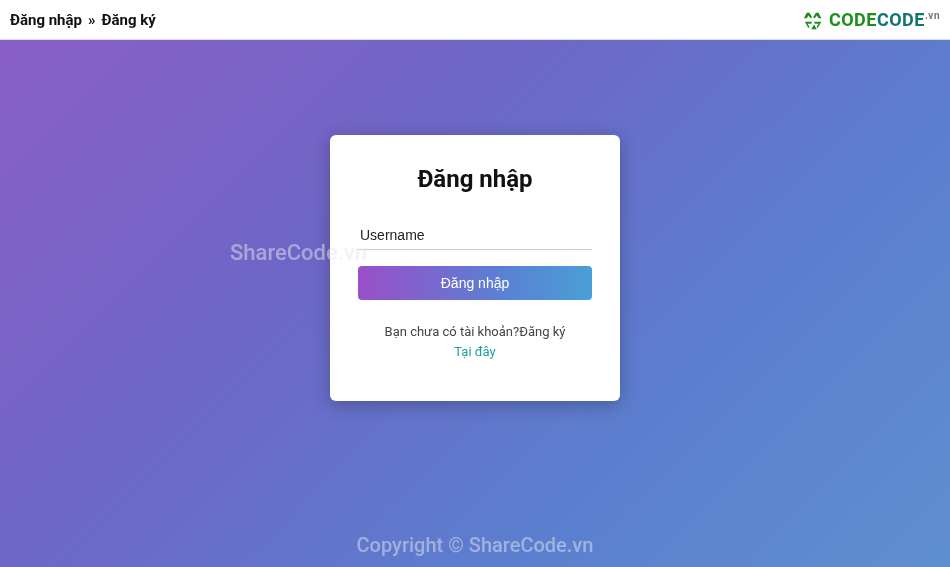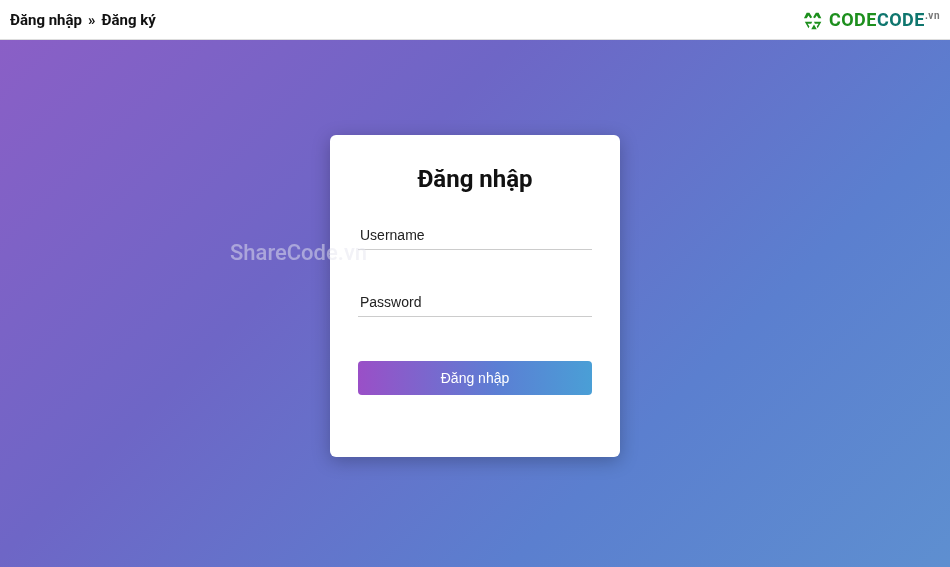--- a/index.html
+++ b/index.html
@@ -65,21 +65,21 @@
     padding: 30px 28px 40px;
     text-align: center;
   }
   .card h1 {
     font-size: 24px;
     font-weight: 700;
     color: #111;
     margin-bottom: 28px;
   }
   .field {
-    margin-bottom: 38px;
+    margin-bottom: 10px;
     text-align: left;
   }
   .field input {
     width: 100%;
     border: none;
     border-bottom: 1px solid #ccc;
     padding: 6px 2px;
     font-size: 14px;
     outline: none;
     background: transparent;
@@ -152,21 +152,23 @@
 <div class="main">
   <div class="watermark-1">ShareCode.vn</div>
 
   <div class="card">
     <h1>Đăng nhập</h1>
 
     <div class="field">
       <input type="text" placeholder="Username" style="">
     </div>
 
-    <div class="field">
-      <input type="password" placeholder="Password" style="">
-    </div>
 
     <button class="btn-login">Đăng nhập</button>
 
+    <div class="signup-text">
+      <span>Bạn chưa có tài khoản?Đăng ký</span>
+      <span class="signup-link">Tại đây</span>
+    </div>
   </div>
 
+  <div class="watermark-2">Copyright © ShareCode.vn</div>
 </div>
 
 </body></html>

